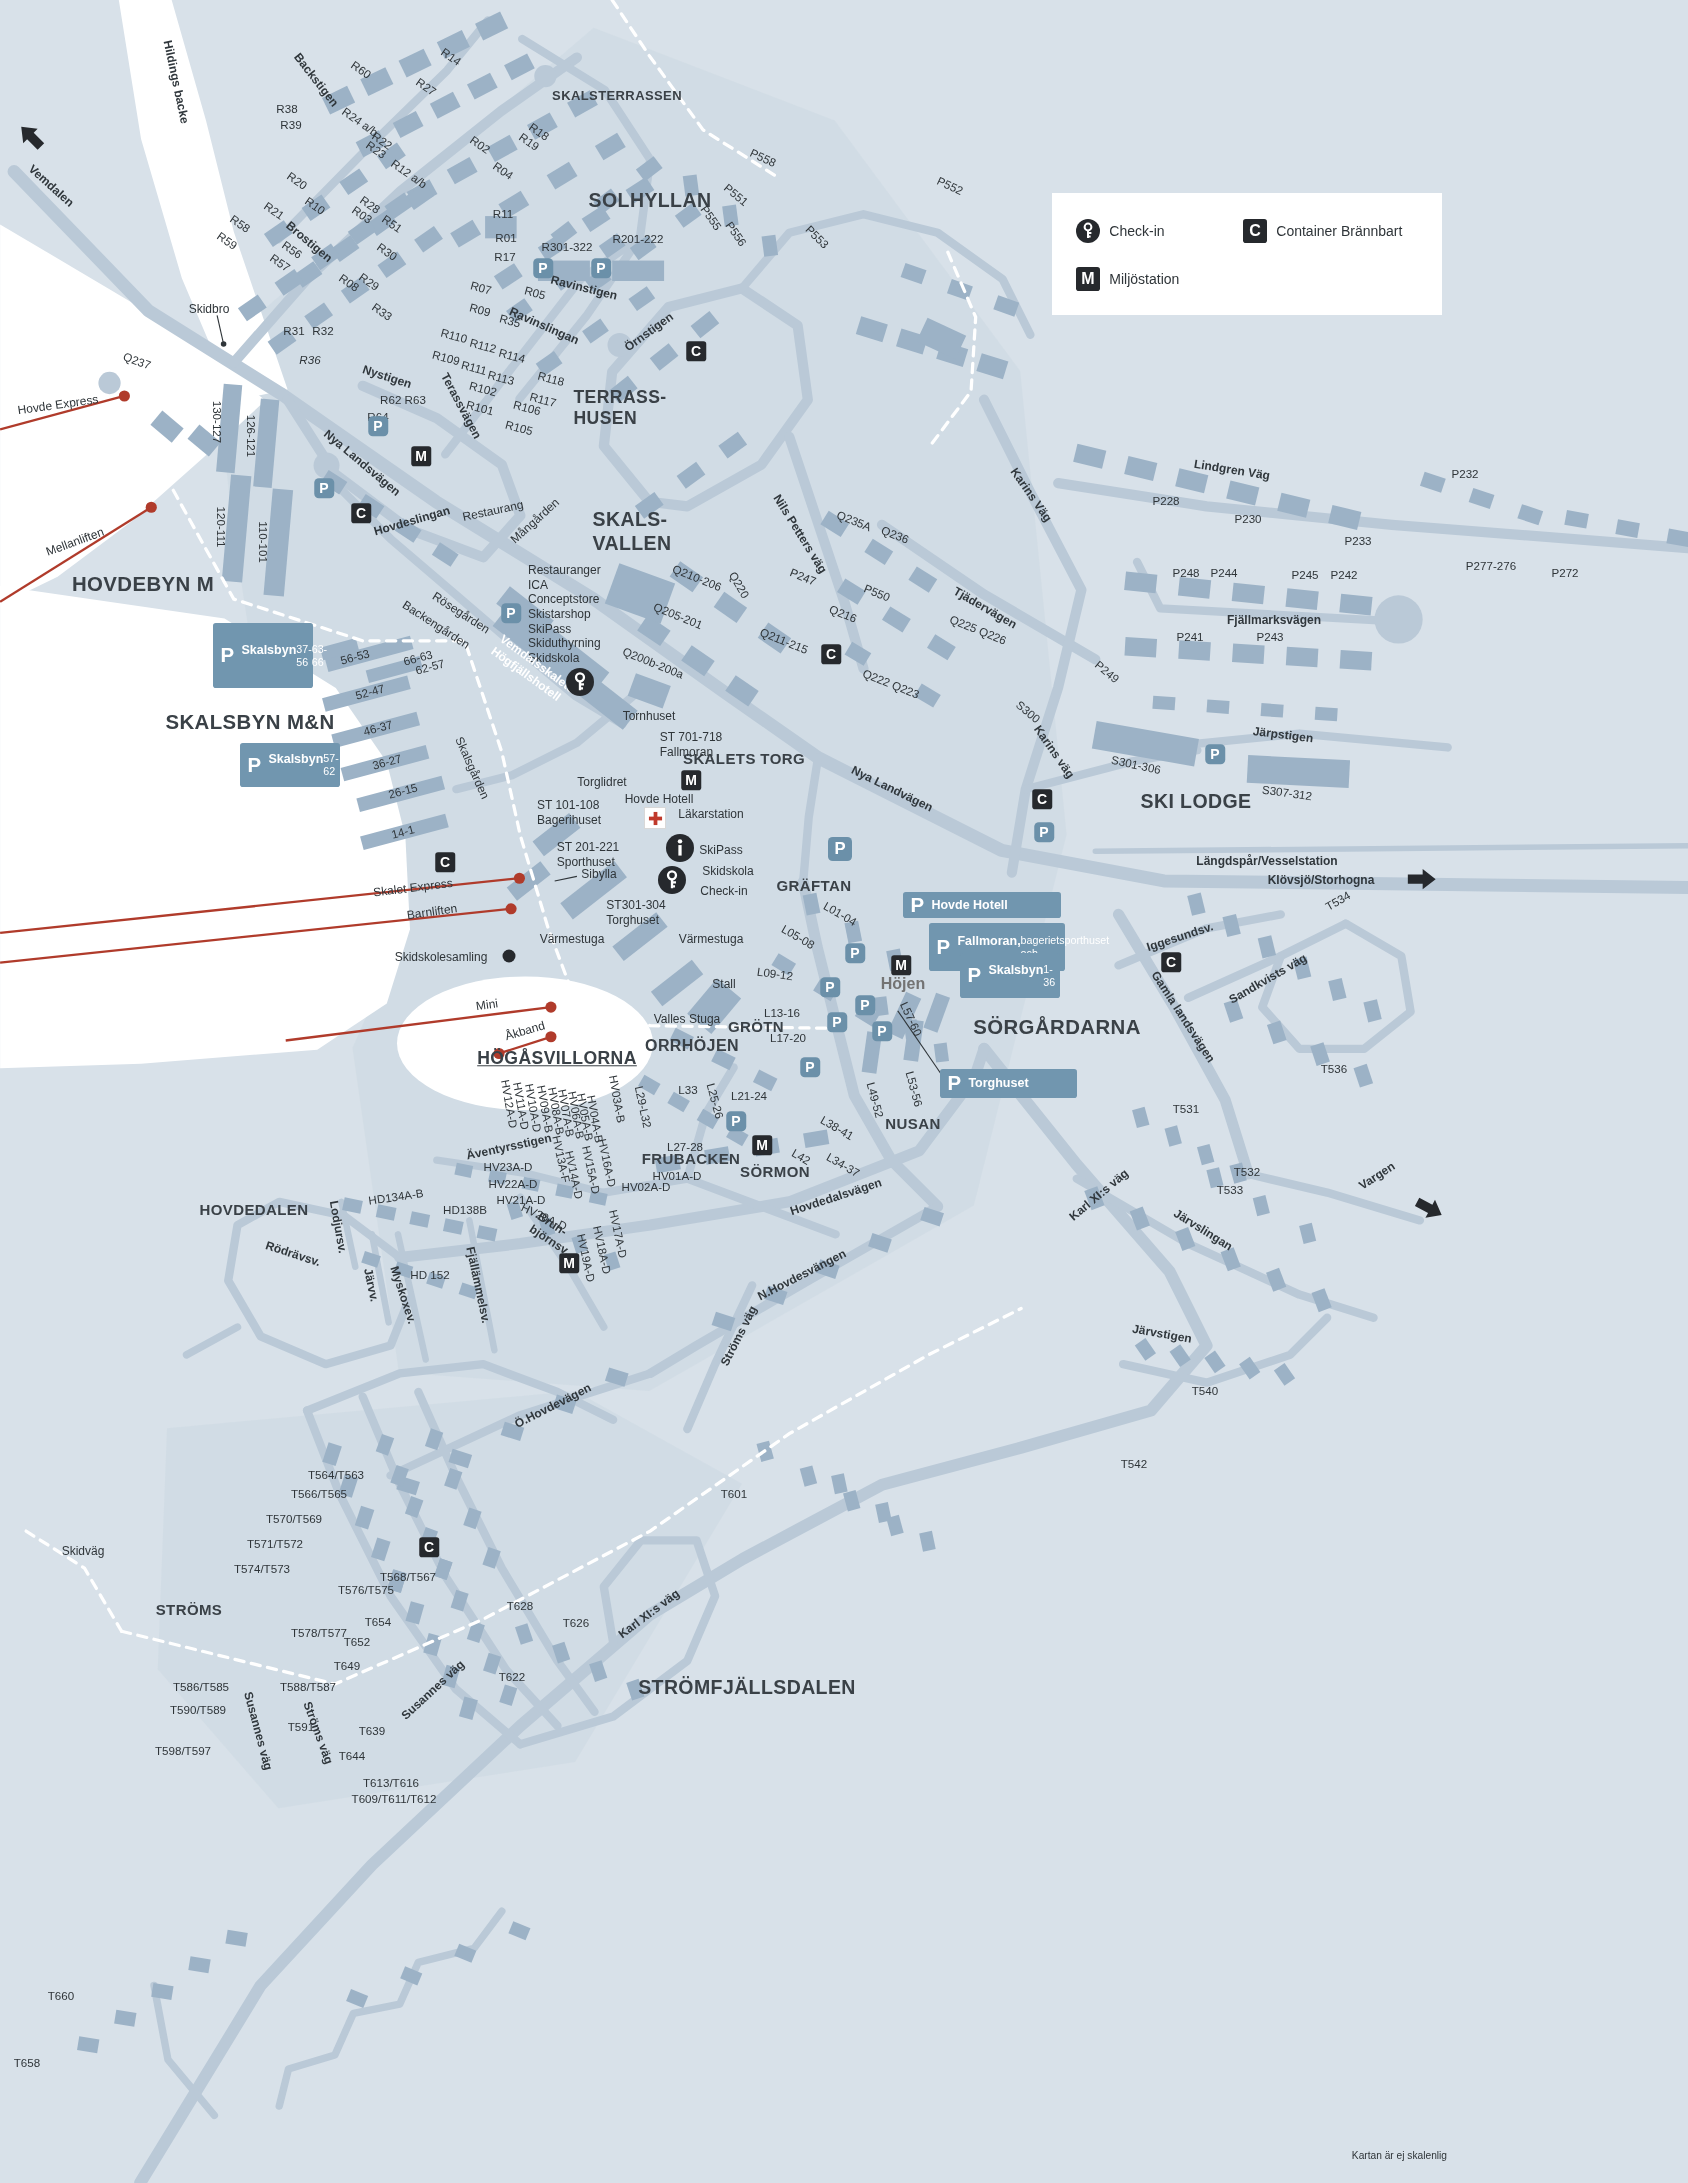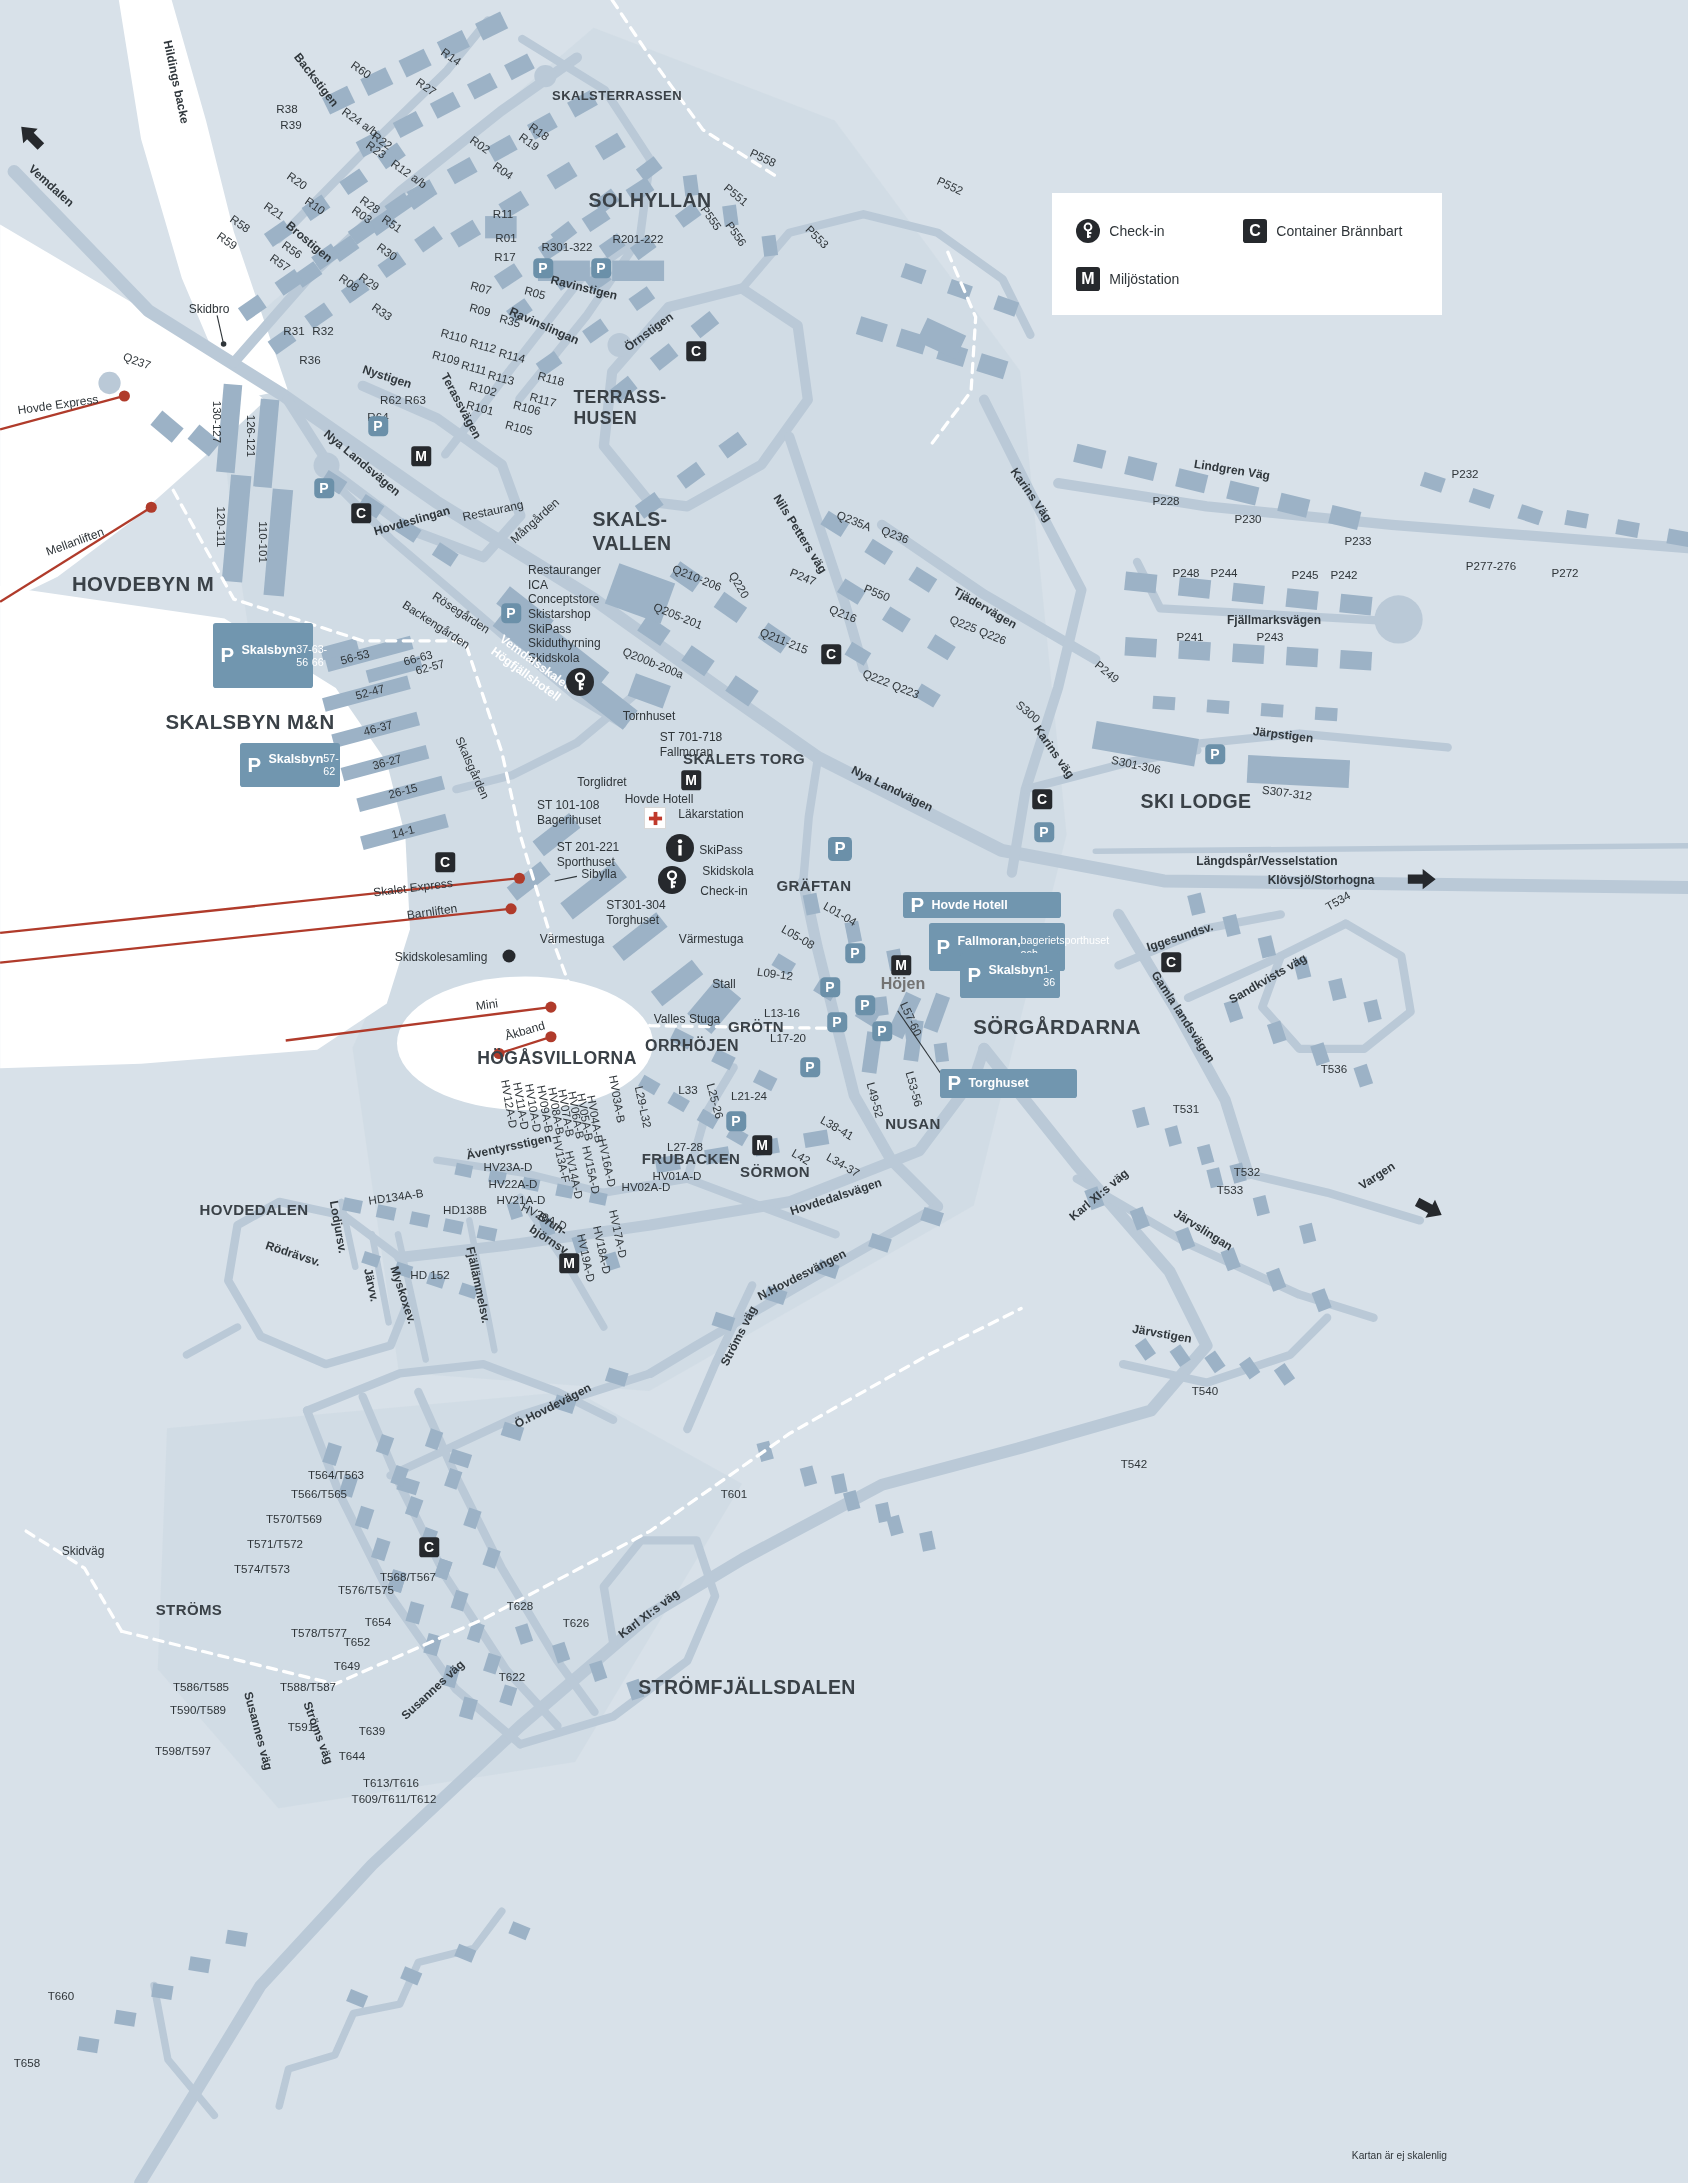--- a/index.html
+++ b/index.html
@@ -418,21 +418,21 @@
       </div>
       <div class="lbl area" style="font-size: 15px; left: 814px; top: 886px; transform: translate(-50%, -50%);">
         <span>GRÄFTAN</span>
       </div>
       <div class="lbl area" style="font-size: 15px; left: 756px; top: 1027px; transform: translate(-50%, -50%);">
         <span>GRÖTN</span>
       </div>
       <div class="lbl area" style="font-size: 16px; left: 692px; top: 1046px; transform: translate(-50%, -50%);">
         <span>ORRHÖJEN</span>
       </div>
-      <div class="lbl area" style="font-size: 17.6px; left: 557px; top: 1059px; transform: translate(-50%, -50%);">
+      <div class="lbl area" style="font-size: 17.6px; left: 557px; top: 1059px; transform: translate(-50%, -50%); text-decoration: underline;">
         <span>HÖGÅSVILLORNA</span>
       </div>
       <div class="lbl area" style="font-size: 15px; left: 691px; top: 1159px; transform: translate(-50%, -50%);">
         <span>FRUBACKEN</span>
       </div>
       <div class="lbl area" style="font-size: 15px; left: 775px; top: 1172px; transform: translate(-50%, -50%);">
         <span>SÖRMON</span>
       </div>
       <div class="lbl area" style="font-size: 15px; left: 913px; top: 1124px; transform: translate(-50%, -50%);">
         <span>NUSAN</span>
@@ -677,21 +677,21 @@
       </div>
       <div class="lbl unit" style="left: 638px; top: 239px; transform: translate(-50%, -50%);">
         <span>R201-222</span>
       </div>
       <div class="lbl unit" style="left: 294px; top: 331px; transform: translate(-50%, -50%);">
         <span>R31</span>
       </div>
       <div class="lbl unit" style="left: 323px; top: 331px; transform: translate(-50%, -50%);">
         <span>R32</span>
       </div>
-      <div class="lbl unit" style="left: 310px; top: 360px; transform: translate(-50%, -50%);">
+      <div class="lbl unit" style="left: 310px; top: 360px; transform: translate(-50%, -50%); font-style: italic;">
         <span>R36</span>
       </div>
       <div class="lbl unit" style="left: 403px; top: 400px; transform: translate(-50%, -50%);">
         <span>R62 R63</span>
       </div>
       <div class="lbl unit" style="left: 378px; top: 417px; transform: translate(-50%, -50%);">
         <span>R64</span>
       </div>
       <div class="lbl unit" style="left: 535px; top: 293px; transform: translate(-50%, -50%) rotate(15deg);">
         <span>R05</span>

